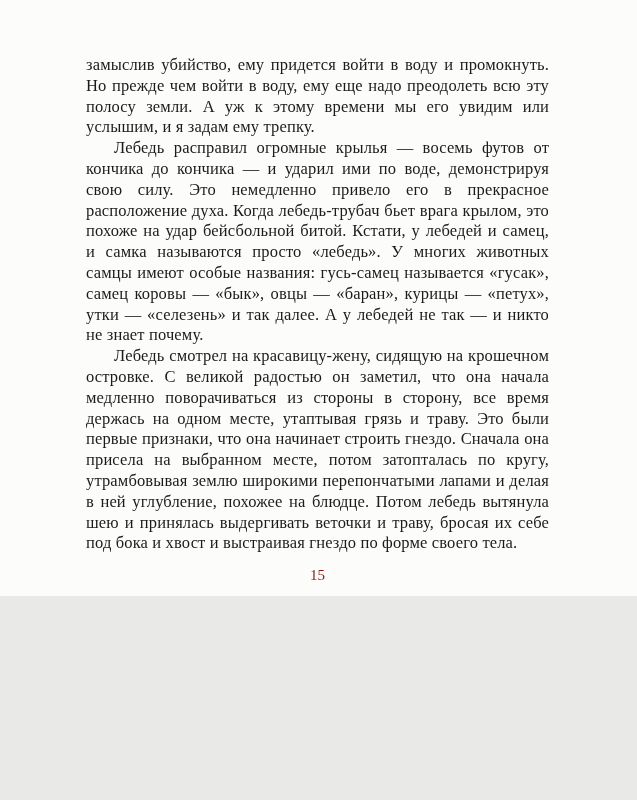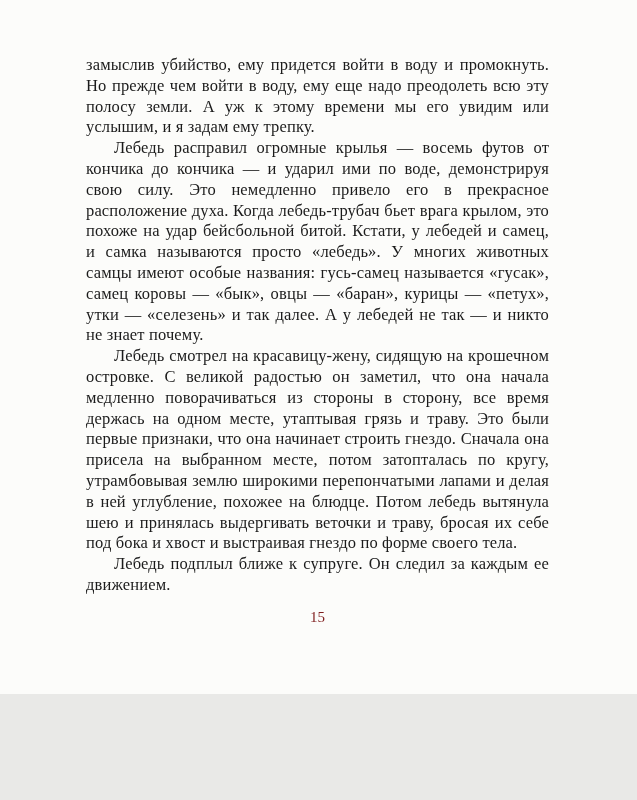--- a/index.html
+++ b/index.html
@@ -3,21 +3,21 @@
 <meta charset="utf-8">
 <style>
   html, body {
     margin: 0;
     padding: 0;
     background: #e9e9e7;
   }
   .page {
     position: relative;
     width: 637px;
-    height: 694px;
+    height: 596px;
     margin: 0 auto;
     background: #fcfcfa;
     box-sizing: border-box;
     padding: 55px 88px 0 86px;
     overflow: hidden;
   }
   .text-block {
     width: 463px;
   }
   p.para {
@@ -42,16 +42,15 @@
   }
 </style>
 </head>
 <body>
 
 <div class="page">
   <div class="text-block">
     <p class="para">замыслив убийство, ему придется войти в воду и промокнуть. Но прежде чем войти в воду, ему еще надо преодолеть всю эту полосу земли. А уж к этому времени мы его увидим или услышим, и я задам ему трепку.</p>
     <p class="para indent">Лебедь расправил огромные крылья — восемь футов от кончика до кончика — и ударил ими по воде, демонстрируя свою силу. Это немедленно привело его в прекрасное расположение духа. Когда лебедь-трубач бьет врага крылом, это похоже на удар бейсбольной битой. Кстати, у лебедей и самец, и самка называются просто «лебедь». У многих животных самцы имеют особые названия: гусь-самец называется «гусак», самец коровы — «бык», овцы — «баран», курицы — «петух», утки — «селезень» и так далее. А у лебедей не так — и никто не знает почему.</p>
     <p class="para indent">Лебедь смотрел на красавицу-жену, сидящую на крошечном островке. С великой радостью он заметил, что она начала медленно поворачиваться из стороны в сторону, все время держась на одном месте, утаптывая грязь и траву. Это были первые признаки, что она начинает строить гнездо. Сначала она присела на выбранном месте, потом затопталась по кругу, утрамбовывая землю широкими перепончатыми лапами и делая в ней углубление, похожее на блюдце. Потом лебедь вытянула шею и принялась выдергивать веточки и траву, бросая их себе под бока и хвост и выстраивая гнездо по форме своего тела.</p>
-    <p class="para indent">Лебедь подплыл ближе к супруге. Он следил за каждым ее движением.</p>
   </div>
   <div class="page-number">15</div>
 </div>
 
 </body></html>

